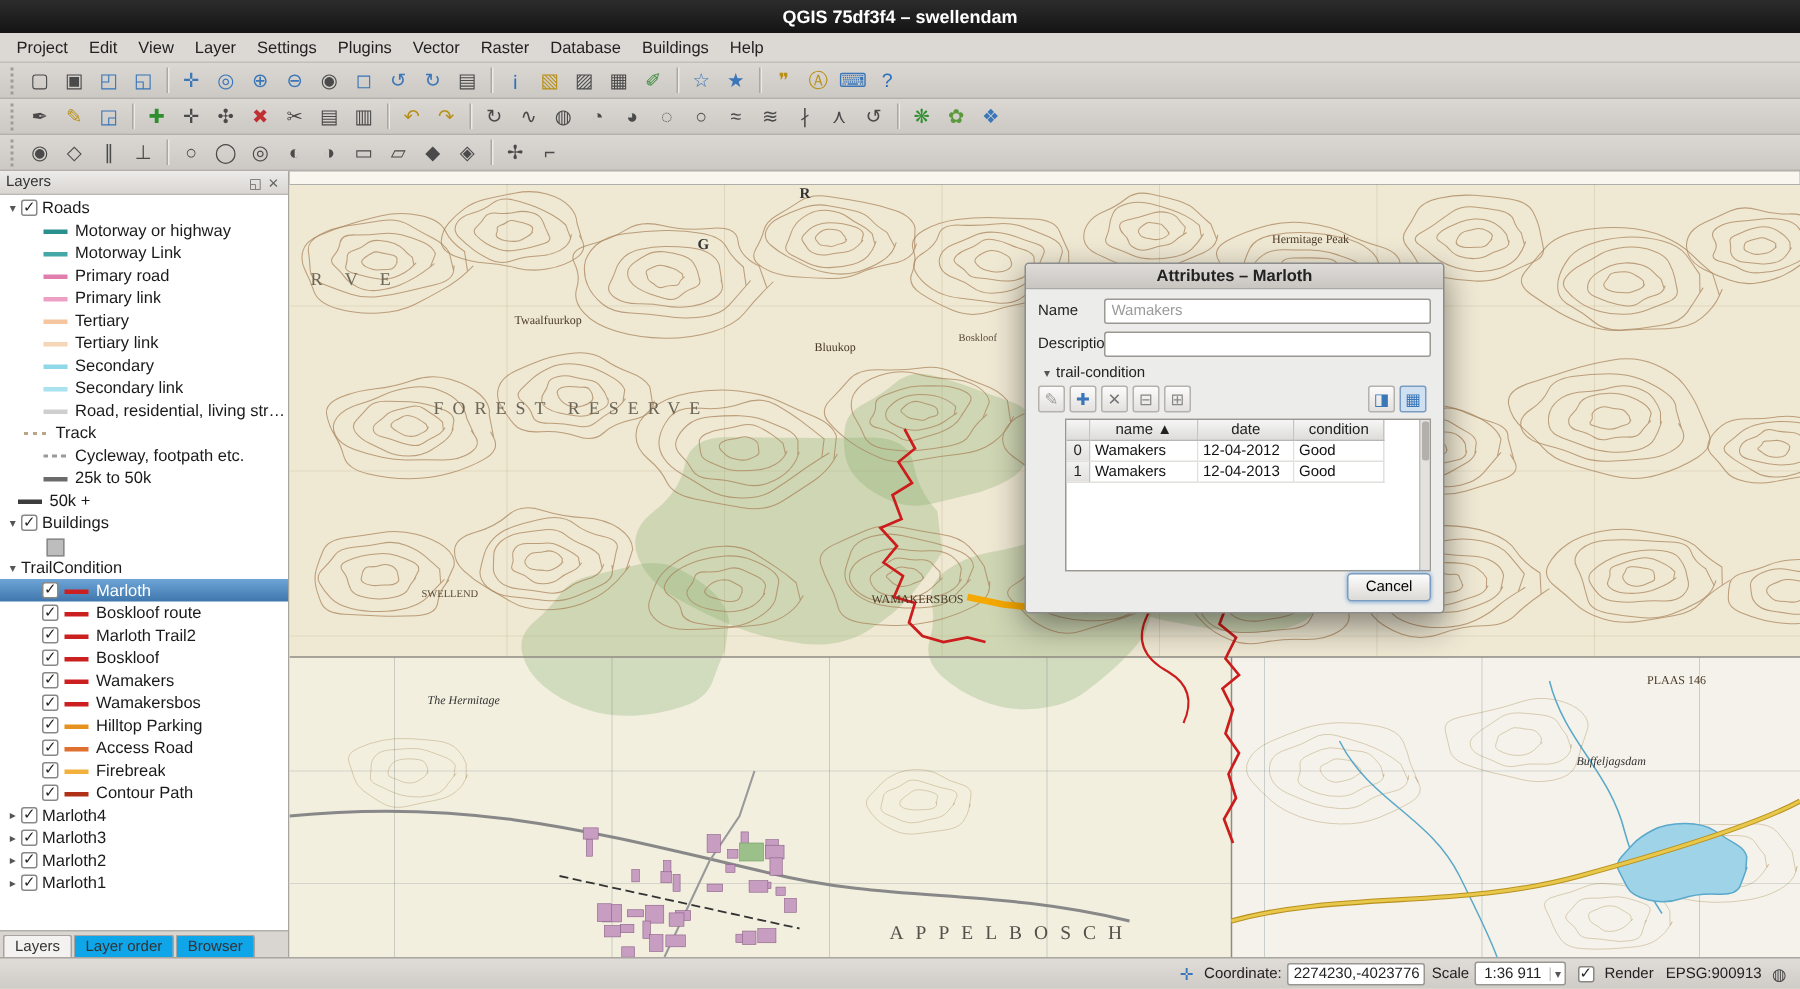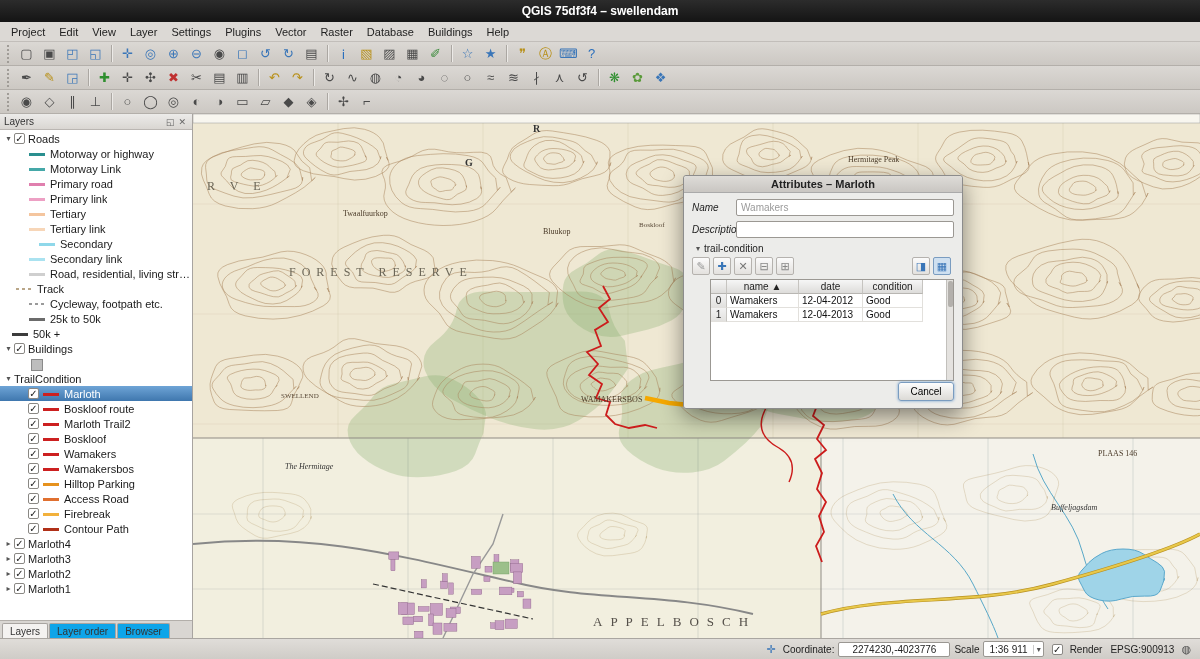--- a/index.html
+++ b/index.html
@@ -51,21 +51,21 @@
   .ml-ital  { font:italic 8px "Liberation Serif", serif; fill:#333; }
   .ml-big   { font:12px "Liberation Serif", serif; letter-spacing:6px; fill:#6b6657; }
   .ml-big2  { font:13px "Liberation Serif", serif; letter-spacing:8px; fill:#55504a; }
   .ml-peak  { font:bold 10px "Liberation Serif", serif; fill:#333; }
 
   
   #dialog { position:absolute; left:683px; top:175px; width:280px; height:234px; background:#ececea; border:1px solid #8c8c8c; border-radius:3px; box-shadow:0 8px 22px rgba(0,0,0,.45); z-index:50; }
   #dlg-title { height:17px; background:linear-gradient(#dedcd8,#c9c6c2); border-bottom:1px solid #aaa; display:flex; align-items:center; justify-content:center; font-size:11px; font-weight:bold; color:#222; border-radius:3px 3px 0 0; }
   #dlg-body { position:relative; padding:6px 8px 0; }
   .dlg-row { display:flex; align-items:center; margin-bottom:5px; }
-  .dlg-label { width:44px; font-size:10px; color:#222;font-style:italic; }
+  .dlg-label { width:44px; font-size:10px; color:#222; }
   .dlg-input { flex:1; height:17px; border:1px solid #9b9893; border-radius:2px; background:#fff; font-size:10px; padding:0 4px; font-family:"Liberation Sans", sans-serif; }
   #name-input { color:#9a9a9a; }
   #section-row { display:flex; align-items:center; font-size:10px; color:#222; margin:2px 0 3px; }
   #section-row .exp { width:12px; }
   #dlg-toolbar { display:flex; align-items:center; margin:1px 0 4px; }
   .dlg-icon { width:18px; height:18px; border:1px solid #b5b2ae; border-radius:2px; background:linear-gradient(#fbfbfb,#e3e1de); display:flex; align-items:center; justify-content:center; font-size:11px; margin-right:3px; }
   .dlg-icon.pressed { background:#cfe0f0; border-color:#7a9cc0; }
   .dlg-spacer { flex:1; }
   #dlg-tablewrap { position:relative; margin-left:18px; height:102px; background:#fff; border:1px solid #9b9893; overflow:hidden; }
   .atab { display:grid; grid-template-columns:16px 72px 64px 60px; font-size:10px; }
@@ -75,21 +75,21 @@
   #dlg-vscroll { position:absolute; right:0; top:0; bottom:0; width:7px; background:#e4e2df; border-left:1px solid #c2c0bc; }
   #dlg-vscroll .thumb { position:absolute; top:1px; left:1px; width:5px; height:26px; background:#b3b0ac; border-radius:2px; }
   #dlg-footer { position:absolute; right:8px; bottom:7px; }
   #cancel-btn { min-width:56px; height:19px; font-size:10px; font-family:"Liberation Sans", sans-serif; border:1px solid #7a9cc0; border-radius:3px; background:linear-gradient(#fdfdfd,#dcdad6); box-shadow:0 0 3px #6f9fd0; padding:0 10px; }
 
   
   #statusbar { position:absolute; left:0; right:0; bottom:0; height:21px; background:linear-gradient(#e0ddd9,#cfccc7); border-top:1px solid #aaa6a1; display:flex; align-items:center; font-size:10px; color:#222; padding:0 6px; }
   #sb-spacer { flex:1; }
   .sb-icon { font-size:11px; color:#3a76b8; margin:0 3px; }
   .sb-label { margin:0 4px; }
-  .sb-field { border:1px solid #9a9792; background:#fff; border-radius:2px; padding:1px 13px; font-size:10px; }
+  .sb-field { border:1px solid #9a9792; background:#fff; border-radius:2px; padding:1px 3px; font-size:10px; }
   #scale-combo { display:flex; align-items:center; border:1px solid #9a9792; background:#fff; border-radius:2px; padding:0 2px 0 5px; height:16px; }
   #scale-combo .arrow { font-size:8px; color:#555; margin-left:5px; border-left:1px solid #ccc; padding-left:3px; }
   .sb-cb { width:11px; height:11px; border:1px solid #8a8884; background:#fff; border-radius:2px; font-size:10px; line-height:9px; text-align:center; margin:0 3px 0 8px; }
 </style>
 </head>
 <body>
 
 <div id="app">
 
   <div id="titlebar">
@@ -232,21 +232,21 @@
           <div class="tree-item" style="padding-left: 17px;">
             <span class="exp"></span>
             <span class="sw sw-line" style="--c: #f4c59e;"></span>
             <span class="tree-label">Tertiary</span>
           </div>
           <div class="tree-item" style="padding-left: 17px;">
             <span class="exp"></span>
             <span class="sw sw-line" style="--c: #f7d6b8;"></span>
             <span class="tree-label">Tertiary link</span>
           </div>
-          <div class="tree-item" style="padding-left: 27px;">
+          <div class="tree-item" style="padding-left: 17px;">
             <span class="exp"></span>
             <span class="sw sw-line" style="--c: #8fd8ea;"></span>
             <span class="tree-label">Secondary</span>
           </div>
           <div class="tree-item" style="padding-left: 17px;">
             <span class="exp"></span>
             <span class="sw sw-line" style="--c: #aae2f0;"></span>
             <span class="tree-label">Secondary link</span>
           </div>
           <div class="tree-item" style="padding-left: 17px;">

